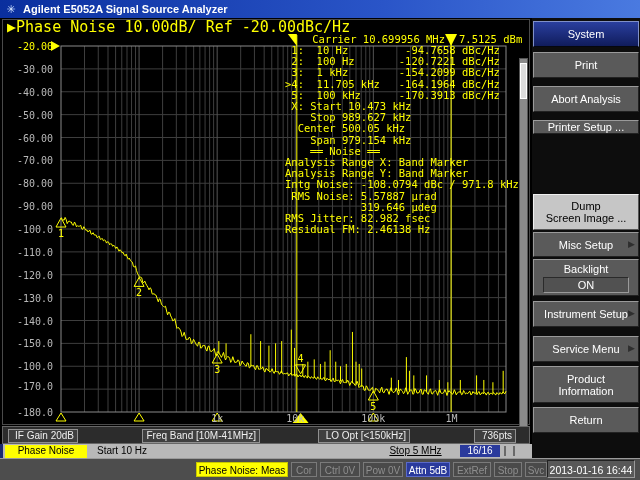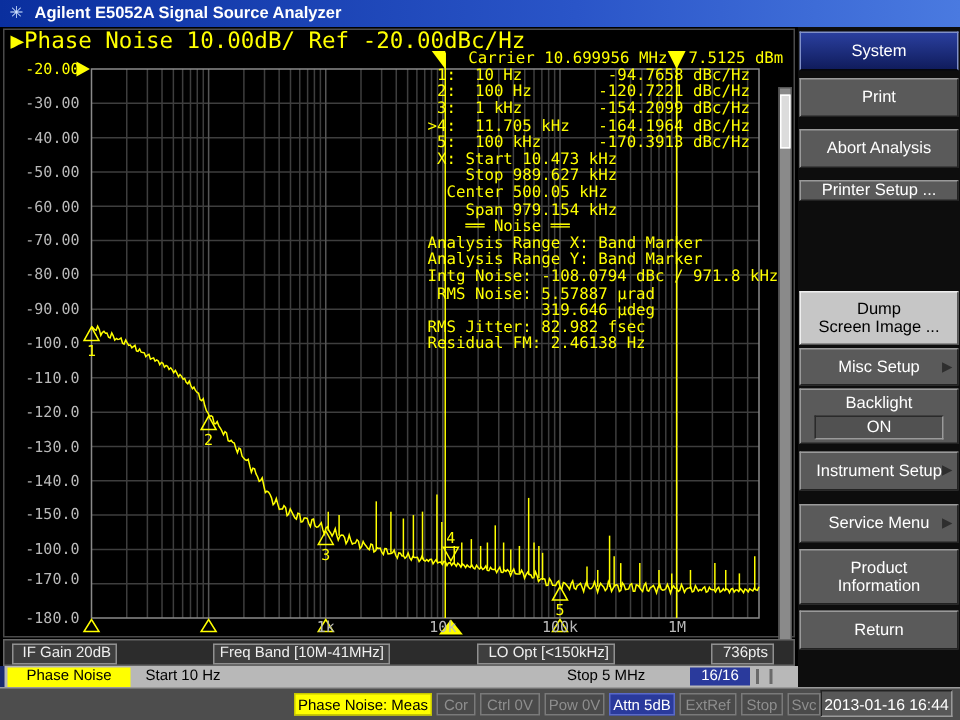--- a/index.html
+++ b/index.html
@@ -43,21 +43,21 @@
   
   .configbar{position:absolute;left:2px;top:408px;width:528px;height:18px;background:#2c2c2c;
     border:1px solid #666;box-sizing:border-box;}
   .cfg-box{position:absolute;top:2px;height:12px;line-height:12px;background:#3f3f3f;
     border:1px solid #909090;color:#efefef;font-size:10px;text-align:right;padding:0 3px;box-sizing:content-box;}
   
   .triggerbar{position:absolute;left:0;top:426px;width:532px;height:14px;background:#b8b8b8;color:#000;font-size:10px;}
   .trig-edge{position:absolute;left:0;top:0;width:3px;height:14px;background:#1a2a6e;}
   .trig-chip{position:absolute;left:5px;top:1px;width:82px;height:16px;line-height:12px;background:#ffff00;text-align:center;}
   .trig-start{position:absolute;left:97px;top:1px;line-height:12px;}
-  .trig-stop{position:absolute;left:378px;top:1px;width:75px;text-align:left;line-height:12px;}
+  .trig-stop{position:absolute;left:378px;top:1px;width:75px;text-align:center;line-height:12px;text-decoration:underline;}
   .trig-page{position:absolute;left:460px;top:1px;width:40px;height:12px;line-height:12px;background:#2a3a9c;color:#fff;text-align:center;}
   .trig-grip{position:absolute;left:504px;top:2px;width:7px;height:10px;
     border-left:2px solid #6a6a6a;border-right:2px solid #6a6a6a;}
   
   .statusbar{position:absolute;left:0;top:458px;width:640px;height:22px;background:#4d4d4d;border-top:1px solid #9a9a9a;box-sizing:border-box;}
   .st-item{position:absolute;top:3px;height:15px;line-height:15px;text-align:center;font-size:10px;
     border:1px solid #7a7a7a;background:#4a4a4a;color:#8e8e8e;box-sizing:border-box;}
   .st-item.active-yellow{background:#ffff00;color:#000;border-color:#c8c800;}
   .st-item.active-blue{background:#2a3a9c;color:#fff;border-color:#5a6ac8;}
   .st-date{position:absolute;top:1px;height:18px;line-height:18px;text-align:center;font-size:10.5px;

